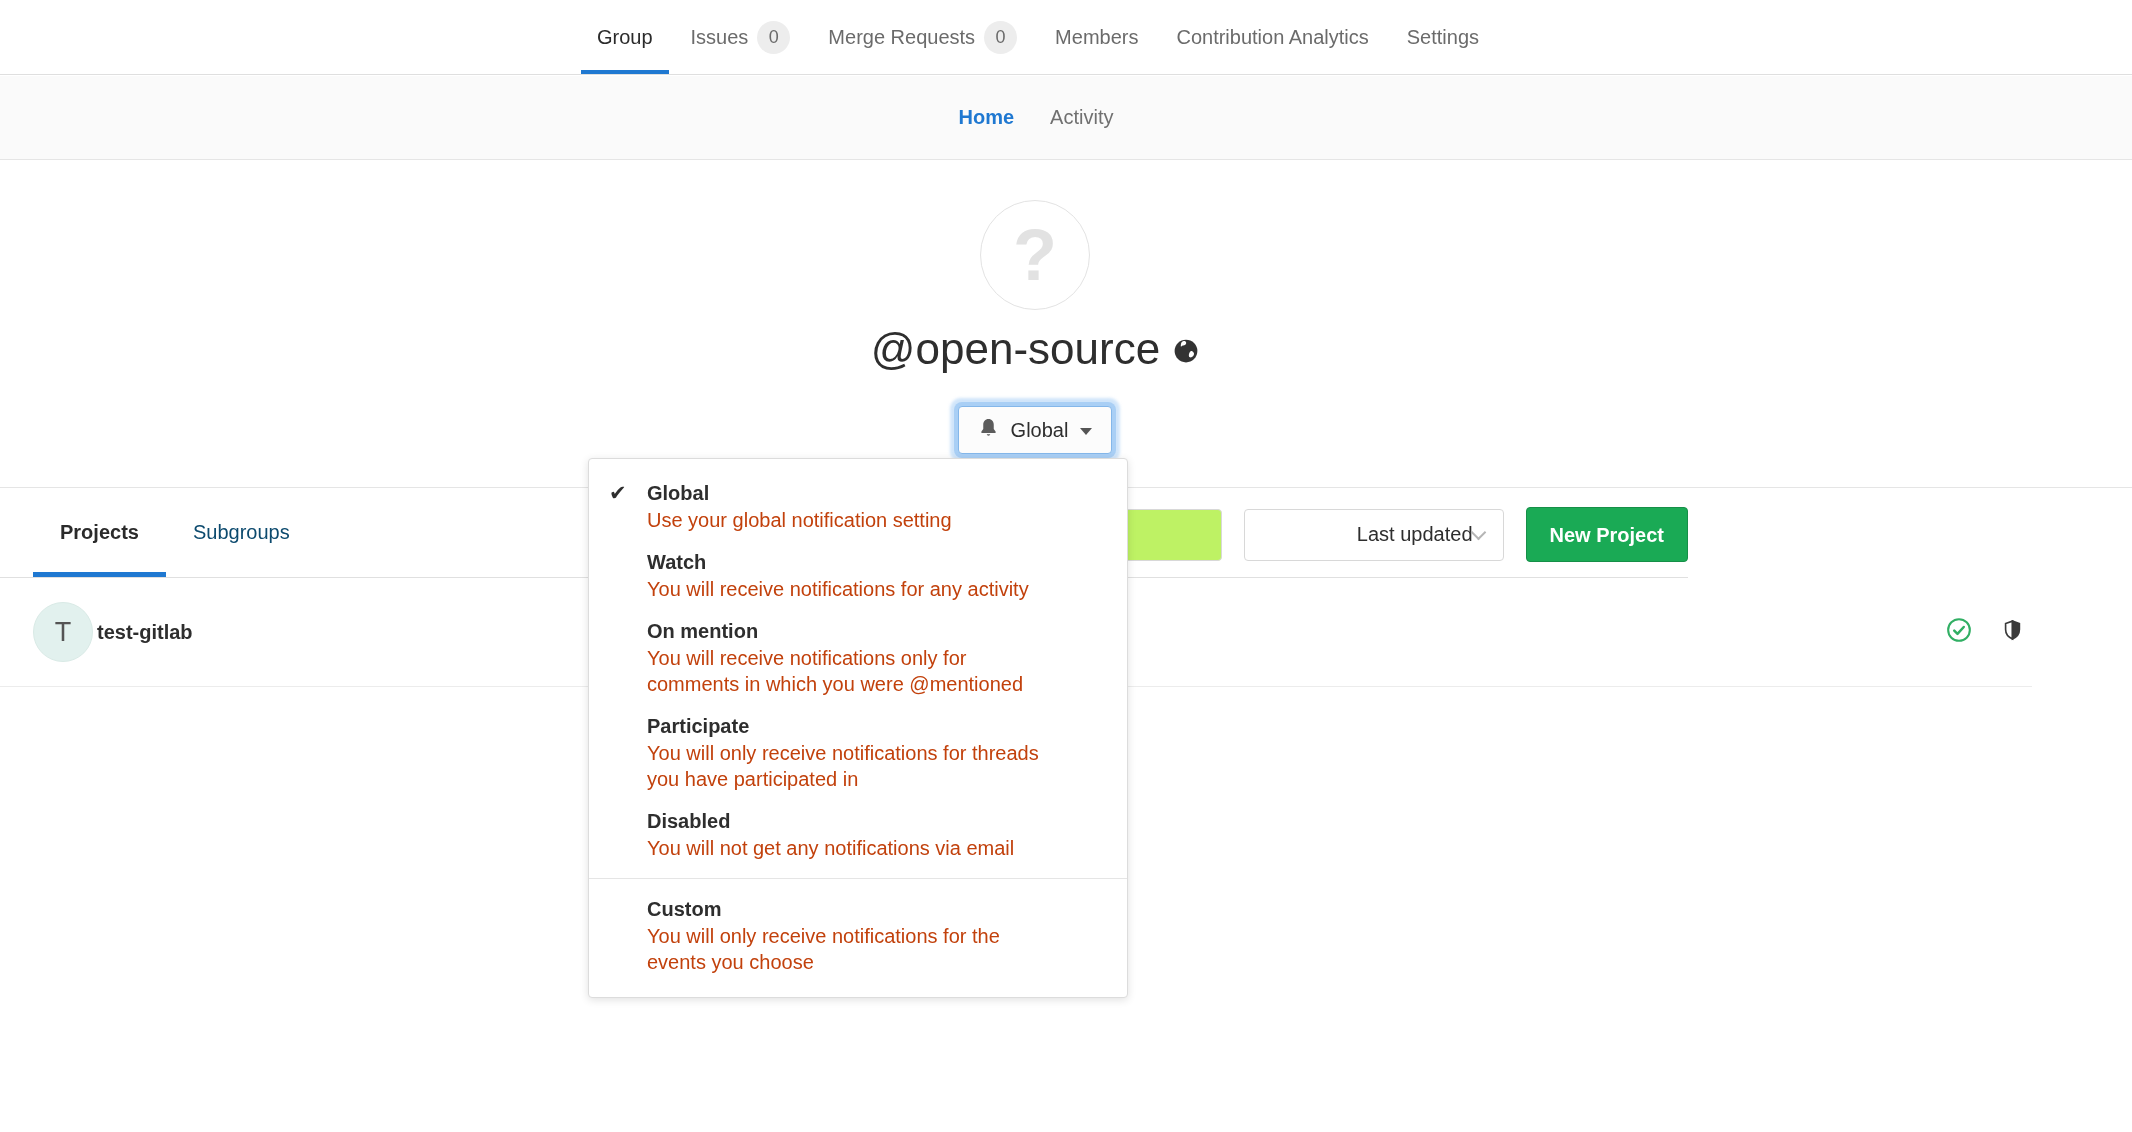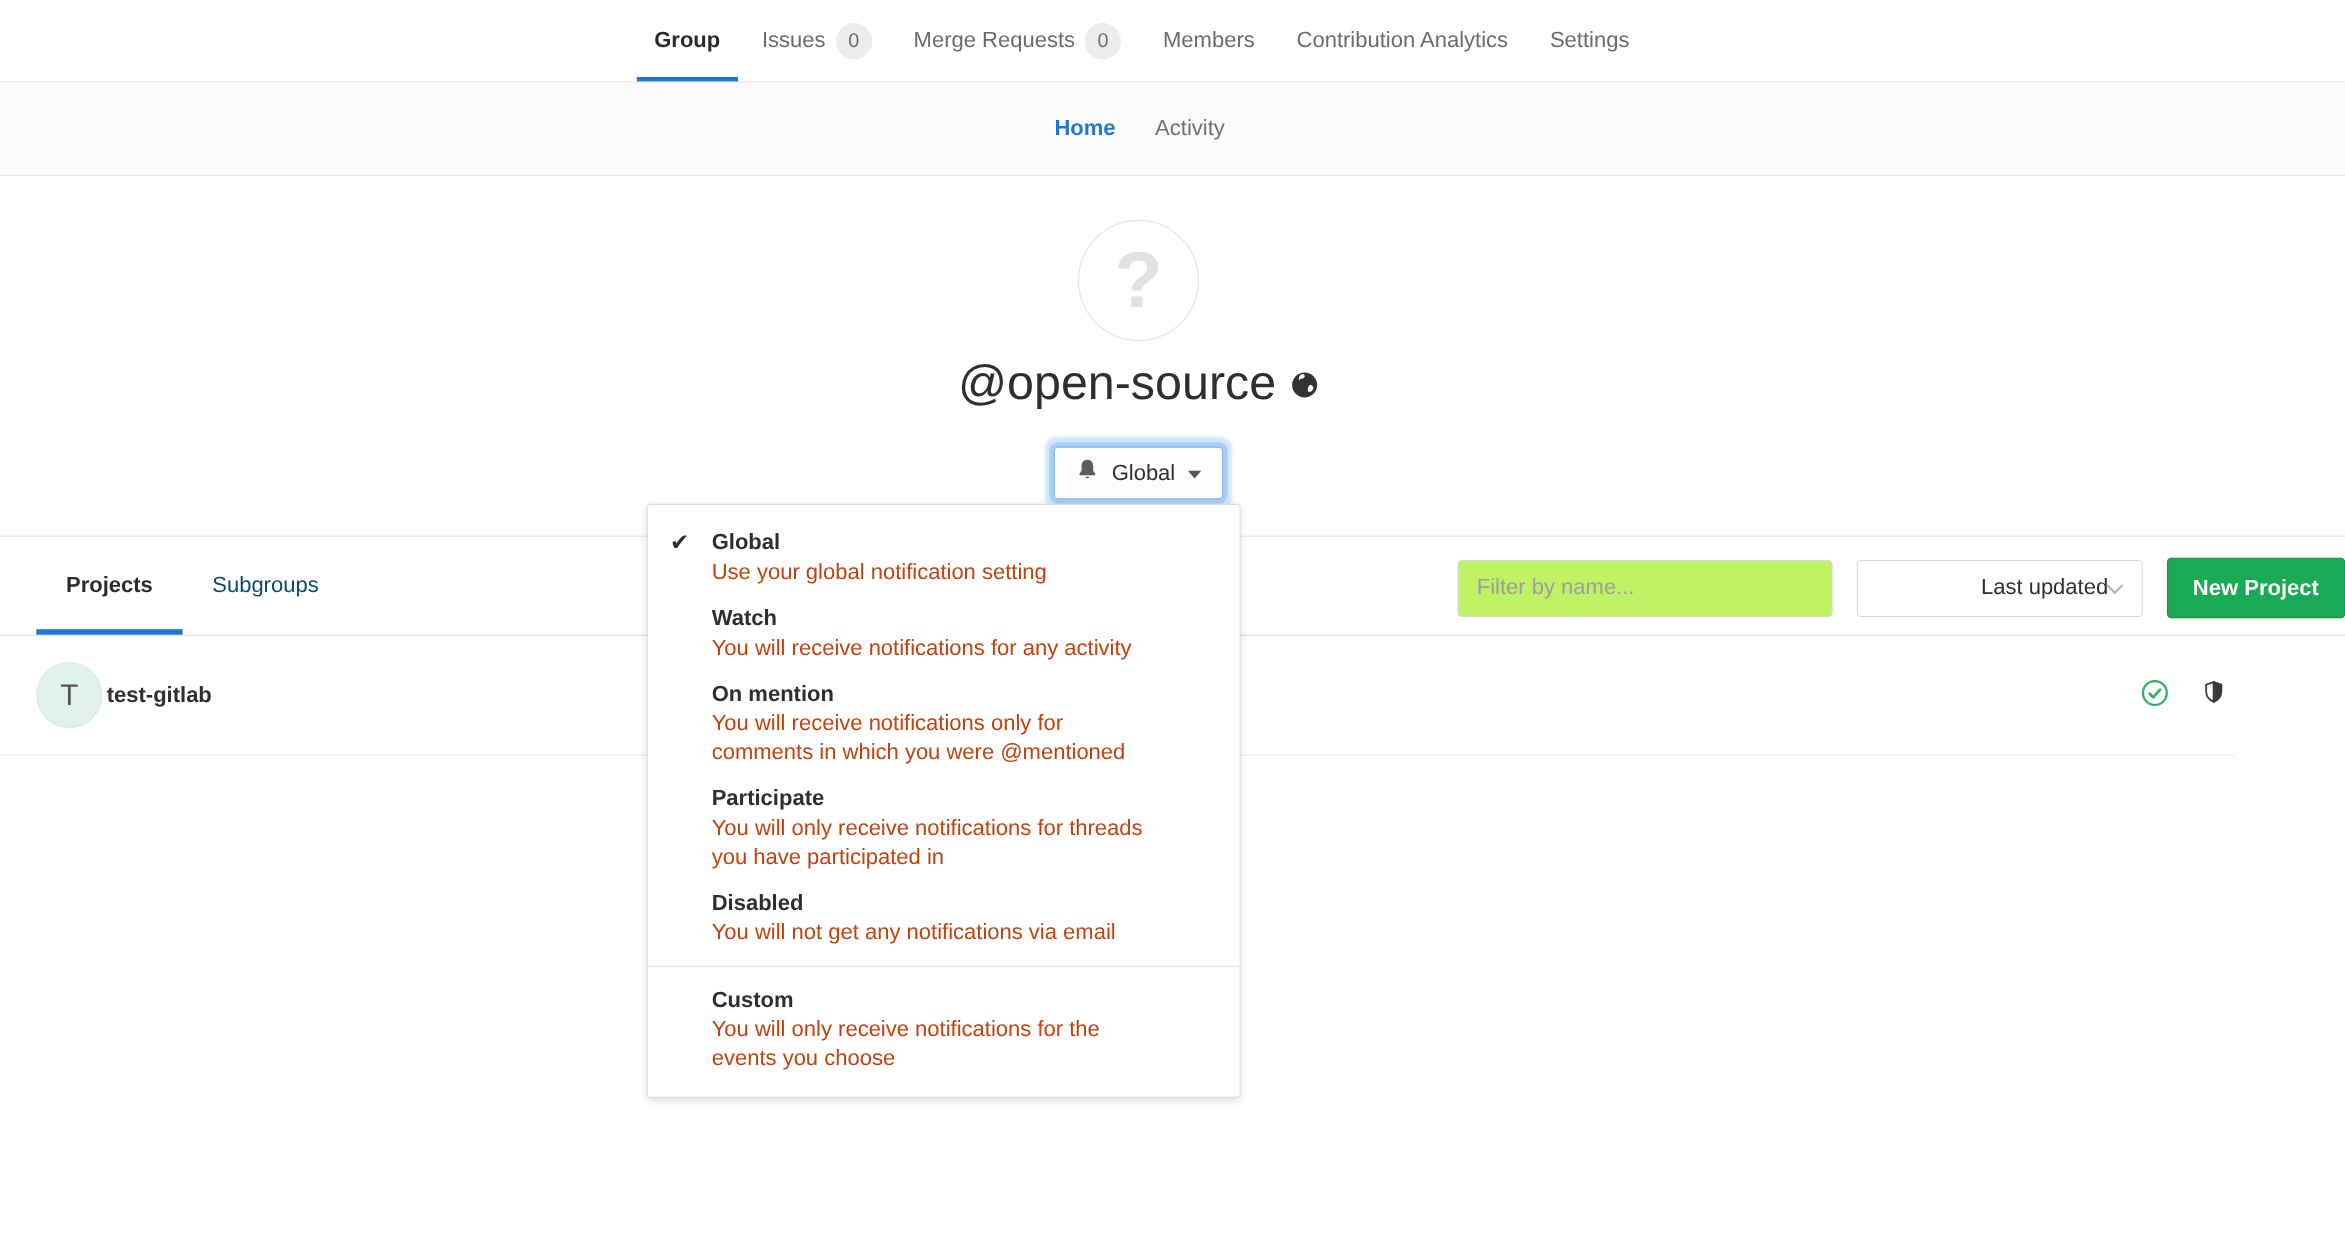--- a/index.html
+++ b/index.html
@@ -7,21 +7,21 @@
     font-family:"Liberation Sans","DejaVu Sans",sans-serif; color:#2e2e2e; }
   .page { position:relative; width:2132px; height:1132px; background:#fff; }
 
   
   .topnav { position:absolute; top:0; left:0; width:100%; height:75px; background:#fff;
     border-bottom:1px solid #dfdfdf; }
   .topnav-inner { height:100%; display:flex; justify-content:center; align-items:stretch;
     transform:translateX(-28px); }
   .topnav-item { position:relative; display:flex; align-items:center; padding:0 17px; margin:0 2px;
     font-size:20px; color:#6b6b6b; cursor:pointer; white-space:nowrap; }
-  .topnav-item.active { color:#2b2b2b; font-weight:700; }
+  .topnav-item.active { color:#2b2b2b; font-weight:400; }
   .topnav-item.active::after { content:""; position:absolute; left:1px; right:1px; bottom:0;
     height:4px; background:#1f78d1; }
   .badge { margin-left:9px; background:#ededed; color:#6b6b6b; border-radius:17px;
     min-width:33px; height:33px; line-height:33px; text-align:center; font-size:18px;
     display:inline-block; padding:0 6px; }
 
   
   .subnav { position:absolute; top:76px; left:0; width:100%; height:84px; background:#fafafa;
     border-bottom:1px solid #e5e5e5; }
   .subnav-inner { height:100%; display:flex; justify-content:center; align-items:center;
@@ -51,21 +51,21 @@
   .dropdown { position:absolute; left:588px; top:458px; width:540px; background:#fff;
     border:1px solid #dcdcdc; border-radius:4px; box-shadow:0 2px 8px rgba(0,0,0,.12);
     padding:13px 0 14px; z-index:20; }
   .menu-item { position:relative; padding:8px 26px 8px 58px; cursor:pointer; }
   .menu-check { position:absolute; left:20px; top:9px; font-size:21px; font-weight:700; color:#2e2e2e; }
   .menu-title { font-size:20px; font-weight:700; color:#2e2e2e; line-height:27px; }
   .menu-desc { font-size:20px; color:#c2410c; line-height:26px; max-width:415px; }
   .menu-divider { height:1px; background:#e5e5e5; margin:9px 0; }
 
   
-  .projects-bar { position:absolute; top:488px; left:0; width:2132px; height:90px;
+  .projects-bar { position:absolute; top:488px; left:0; width:1688px; height:90px;
     border-bottom:1px solid #e0e0e0; background:transparent; }
   .tabs { position:absolute; left:33px; top:0; height:100%; display:flex; }
   .tab { position:relative; display:flex; align-items:center; padding:0 27px; font-size:20px;
     color:#0c4a6e; cursor:pointer; }
   .tab.active { color:#2b2b2b; font-weight:700; }
   .tab.active::after { content:""; position:absolute; left:0; right:0; bottom:0; height:5px;
     background:#1f78d1; }
   .toolbar { position:absolute; right:0; top:19px; display:flex; gap:22px; align-items:center; }
   .filter-input { width:341px; height:52px; border:1px solid #d8d8d8; border-radius:4px;
     padding:0 17px; font-size:20px; color:#2e2e2e; background:#bef264; outline:none;

